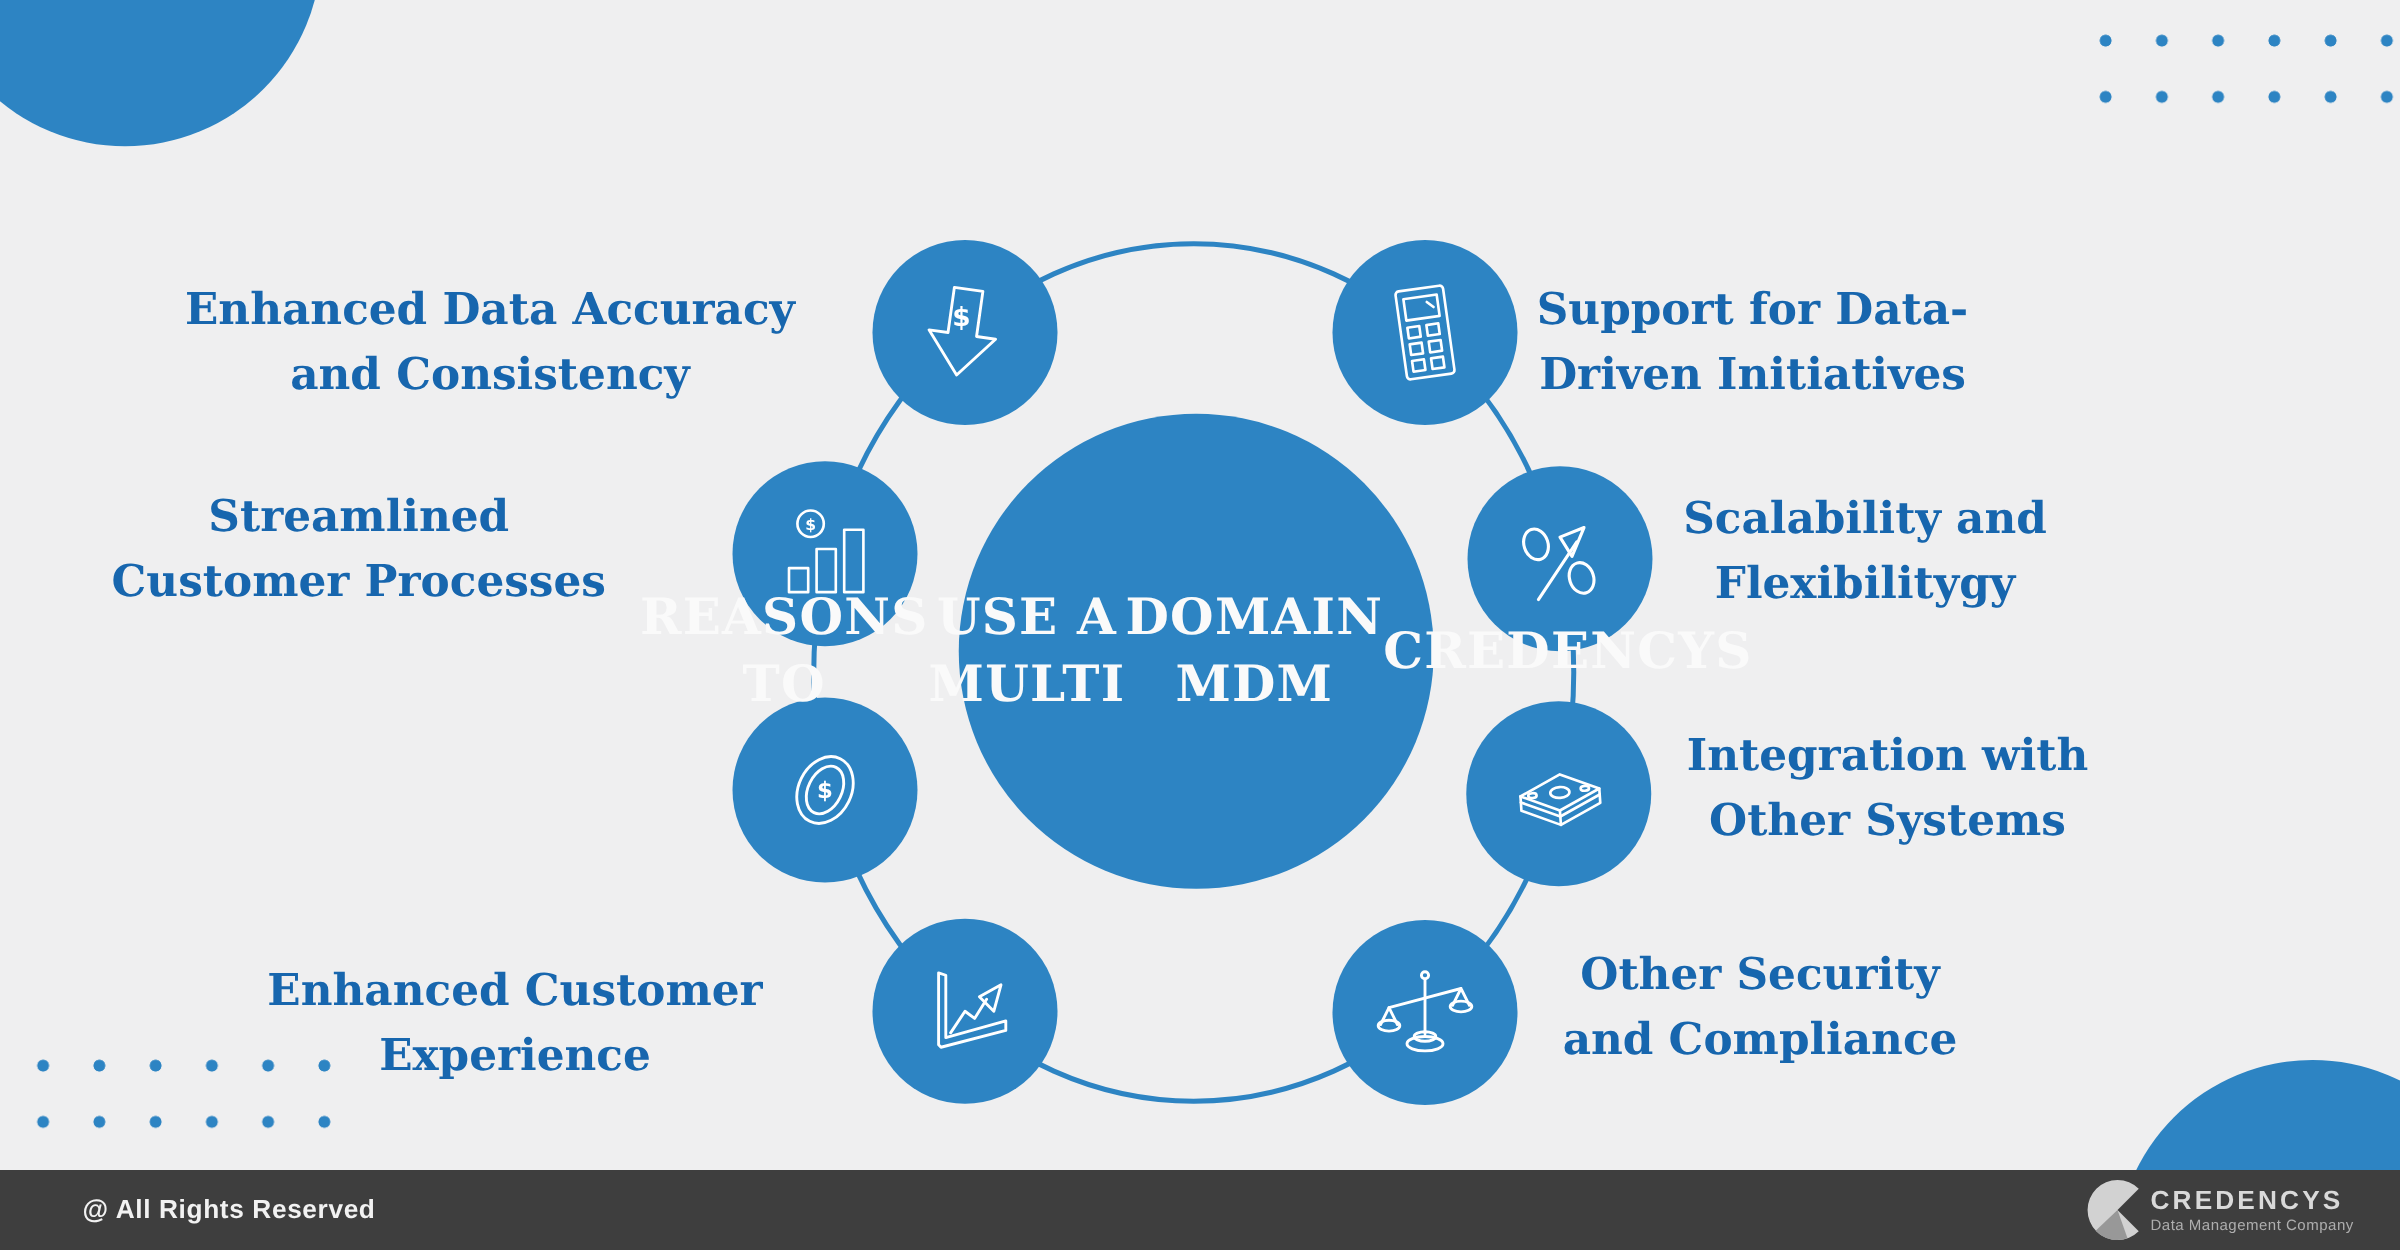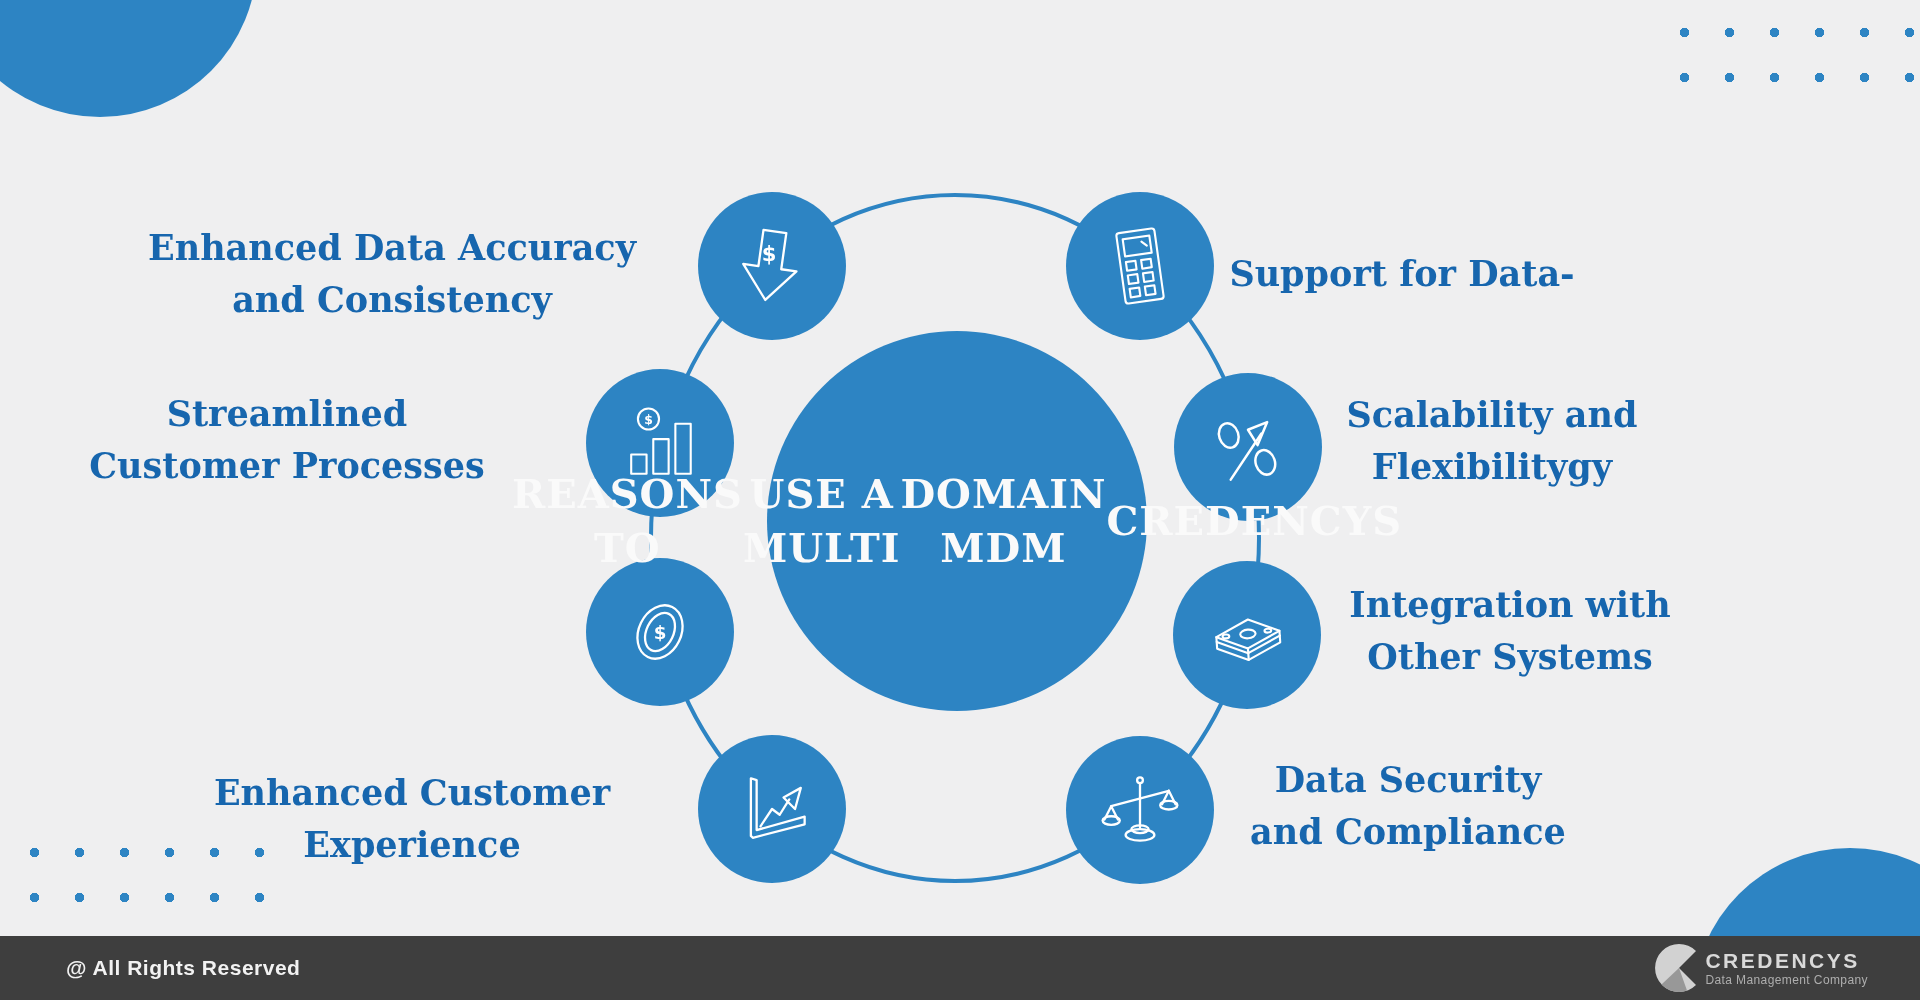--- a/index.html
+++ b/index.html
@@ -53,21 +53,21 @@
     text-align:center; white-space:nowrap;
     color:#1766ae; font-family:"DejaVu Serif", serif; font-weight:bold;
     font-size:35px; line-height:52px;
   }
   .label span { display:block; }
 
   
   .footer {
     position:absolute; left:0; bottom:0; width:1920px; height:64px;
     background:#3e3e3e; display:flex; align-items:center; justify-content:space-between;
-    padding:0 52px 0 66px; box-sizing:border-box; z-index:10;
+    padding:0 37px 0 66px; box-sizing:border-box; z-index:10;
   }
   .footer .copyright {
     color:#f2f2f2; font-size:21px; font-weight:bold; letter-spacing:0.5px;
   }
   .brand { display:flex; align-items:center; }
   .brand-text { display:flex; flex-direction:column; line-height:1.05; }
   .brand-name {
     color:#d9d9d9; font-size:21px; font-weight:bold; letter-spacing:2.5px;
   }
   .brand-tagline {
@@ -183,39 +183,40 @@
     <span>DOMAIN MDM</span>
     <span>CREDENCYS</span>
   </div>
 
   <div class="label" style="left:392px; top:274px;">
     <span>Enhanced Data Accuracy</span>
     <span>and Consistency</span>
   </div>
   <div class="label" style="left:1402px; top:274px;">
     <span>Support for Data-</span>
+    <span>Driven Initiatives</span>
   </div>
   <div class="label" style="left:287px; top:440px;">
     <span>Streamlined</span>
     <span>Customer Processes</span>
   </div>
   <div class="label" style="left:1492px; top:441px;">
     <span>Scalability and</span>
     <span>Flexibilitygy</span>
   </div>
   <div class="label" style="left:1510px; top:631px;">
     <span>Integration with</span>
     <span>Other Systems</span>
   </div>
   <div class="label" style="left:412px; top:819px;">
     <span>Enhanced Customer</span>
     <span>Experience</span>
   </div>
   <div class="label" style="left:1408px; top:806px;">
-    <span>Data Security</span>
+    <span>Other Security</span>
     <span>and Compliance</span>
   </div>
 
   <div class="footer">
     <span class="copyright">@ All Rights Reserved</span>
     <div class="brand">
       <svg width="52" height="52" viewBox="0 0 52 52">
         <path d="M26 26 L43 9 A24 24 0 1 0 43 43 Z" fill="#d2d2d2"></path>
         <path d="M26 26 L8.5 42.5 A24 24 0 0 0 34 48.6 Z" fill="#989898"></path>
       </svg>

